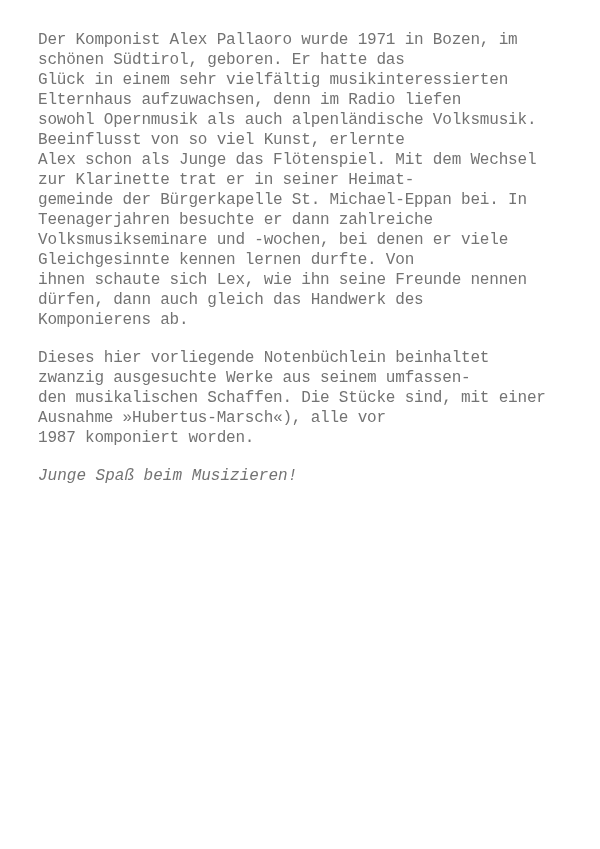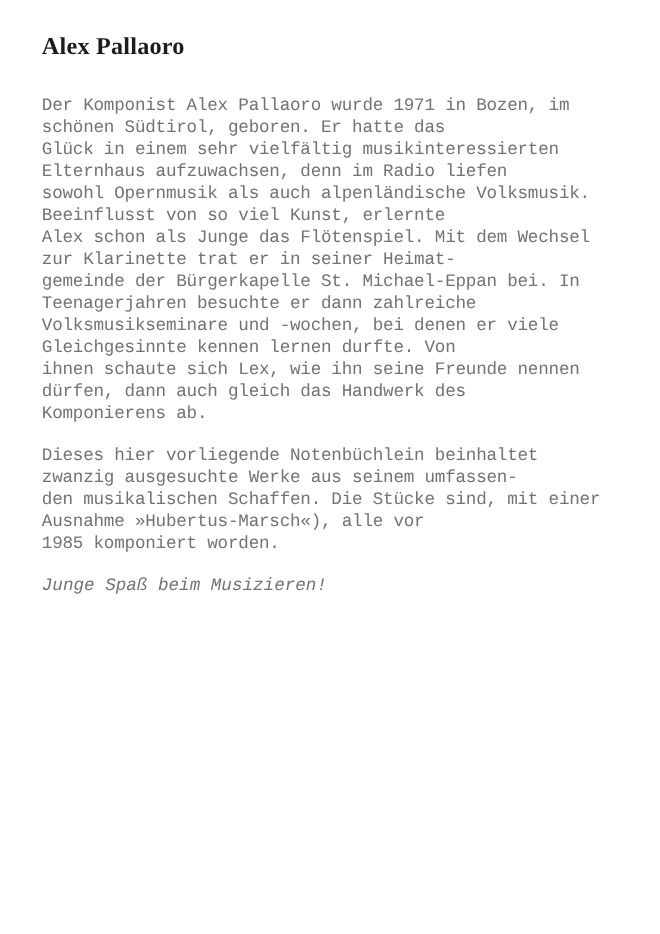--- a/index.html
+++ b/index.html
@@ -40,29 +40,28 @@
   }
   .para.italic {
     font-style: italic;
     letter-spacing: 0;
   }
 </style>
 </head>
 <body>
 
 <div class="page">
-  <h1 class="title">Alex Pallaoro</h1>
 
   <p class="para">Der Komponist Alex Pallaoro wurde 1971 in Bozen, im schönen Südtirol, geboren. Er hatte das
 Glück in einem sehr vielfältig musikinteressierten Elternhaus aufzuwachsen, denn im Radio liefen
 sowohl Opernmusik als auch alpenländische Volksmusik. Beeinflusst von so viel Kunst, erlernte
 Alex schon als Junge das Flötenspiel. Mit dem Wechsel zur Klarinette trat er in seiner Heimat-
 gemeinde der Bürgerkapelle St. Michael-Eppan bei. In Teenagerjahren besuchte er dann zahlreiche
 Volksmusikseminare und -wochen, bei denen er viele Gleichgesinnte kennen lernen durfte. Von
 ihnen schaute sich Lex, wie ihn seine Freunde nennen dürfen, dann auch gleich das Handwerk des
 Komponierens ab.</p>
 
   <p class="para">Dieses hier vorliegende Notenbüchlein beinhaltet zwanzig ausgesuchte Werke aus seinem umfassen-
 den musikalischen Schaffen. Die Stücke sind, mit einer Ausnahme »Hubertus-Marsch«), alle vor
-1985 komponiert worden.</p>
+1987 komponiert worden.</p>
 
   <p class="para italic">Junge Spaß beim Musizieren!</p>
 </div>
 
 </body></html>

